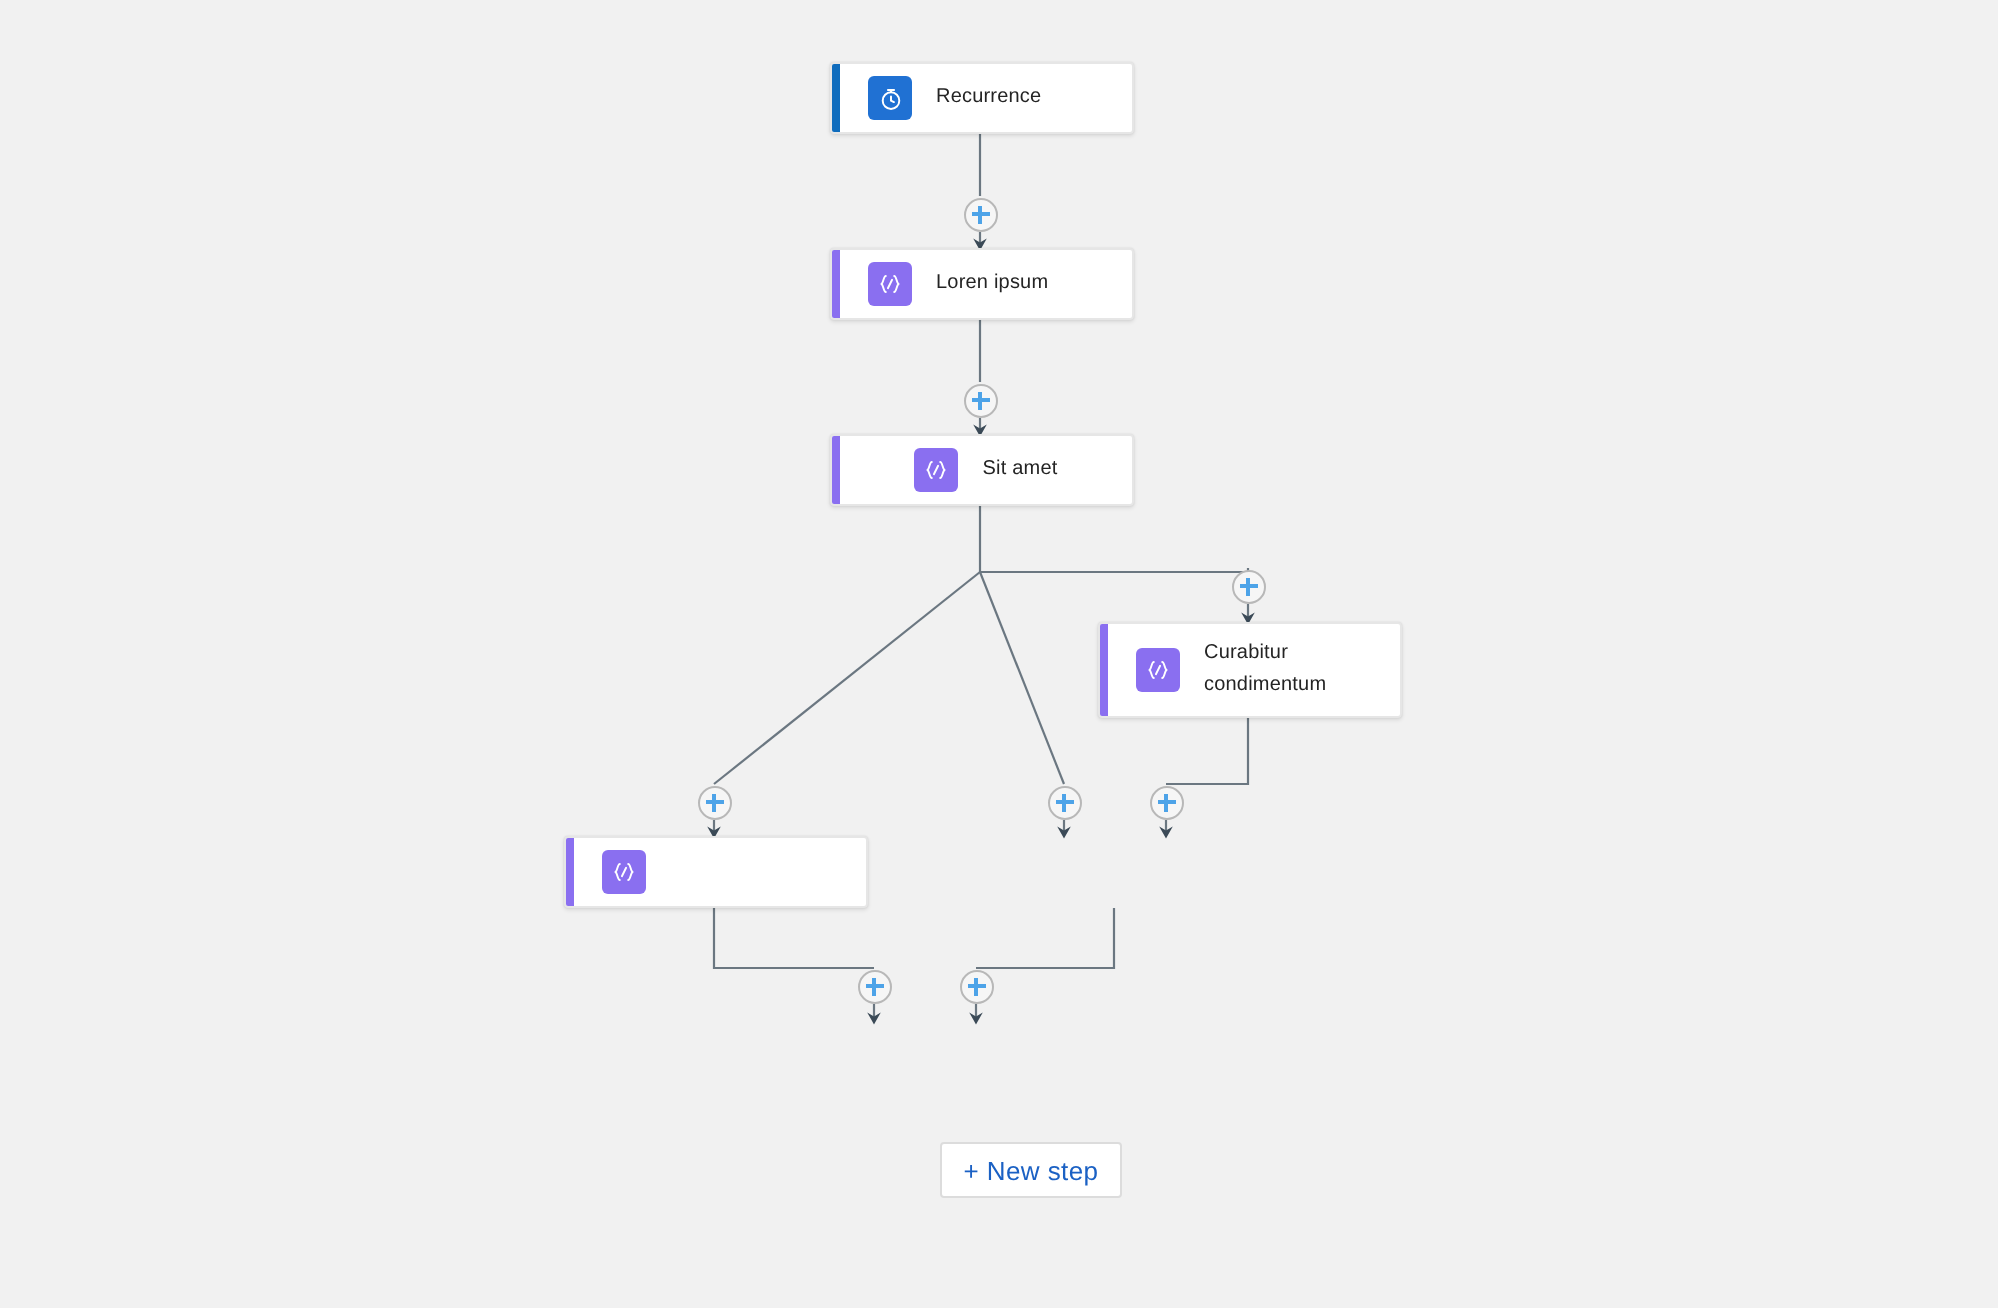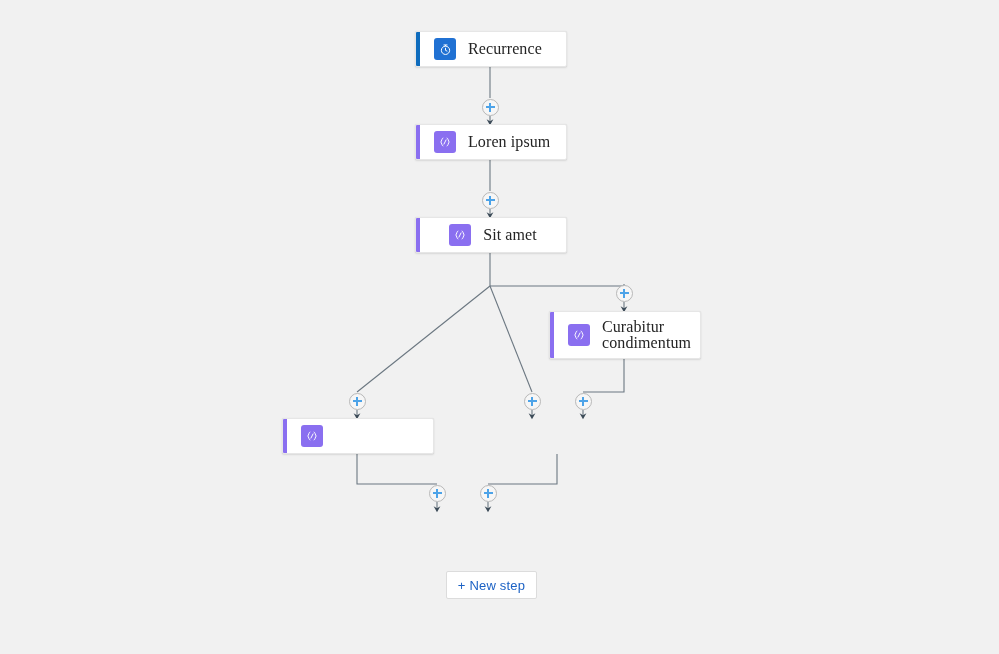--- a/index.html
+++ b/index.html
@@ -59,27 +59,26 @@
     flex: 0 0 auto;
     display: flex;
     align-items: center;
     justify-content: center;
     color: #ffffff;
   }
   .node-icon.blue   { background: #2071d3; }
   .node-icon.purple { background: #8a6ff0; }
 
   .node-label {
-    font-size: 16px;
+    font-size: 10px;
     color: #242424;
     line-height: 16px;
     letter-spacing: 0.1px;
     padding-right: 14px;
     white-space: pre-line;
-    font-family: Liberation Serif, serif;
   }
 
   
   .plus {
     position: absolute;
     width: 17px;
     height: 17px;
     border-radius: 50%;
     background: #f6f6f6;
     border: 1px solid #b8b8b8;
@@ -220,15 +219,15 @@
 
   <div class="plus" style="left: 481.5px; top: 98.5px;"></div>
   <div class="plus" style="left: 481.5px; top: 191.5px;"></div>
   <div class="plus" style="left: 615.5px; top: 284.5px;"></div>
   <div class="plus" style="left: 348.5px; top: 392.5px;"></div>
   <div class="plus" style="left: 523.5px; top: 392.5px;"></div>
   <div class="plus" style="left: 574.5px; top: 392.5px;"></div>
   <div class="plus" style="left: 428.5px; top: 484.5px;"></div>
   <div class="plus" style="left: 479.5px; top: 484.5px;"></div>
 
-  <div class="newstep" style="left: 446px; top: 571px; width: 91px; height: 28px;">+ New step</div>
+  <div class="newstep" style="left: 470px; top: 571px; width: 91px; height: 28px;">+ New step</div>
 
 </div>
 
 </body></html>

